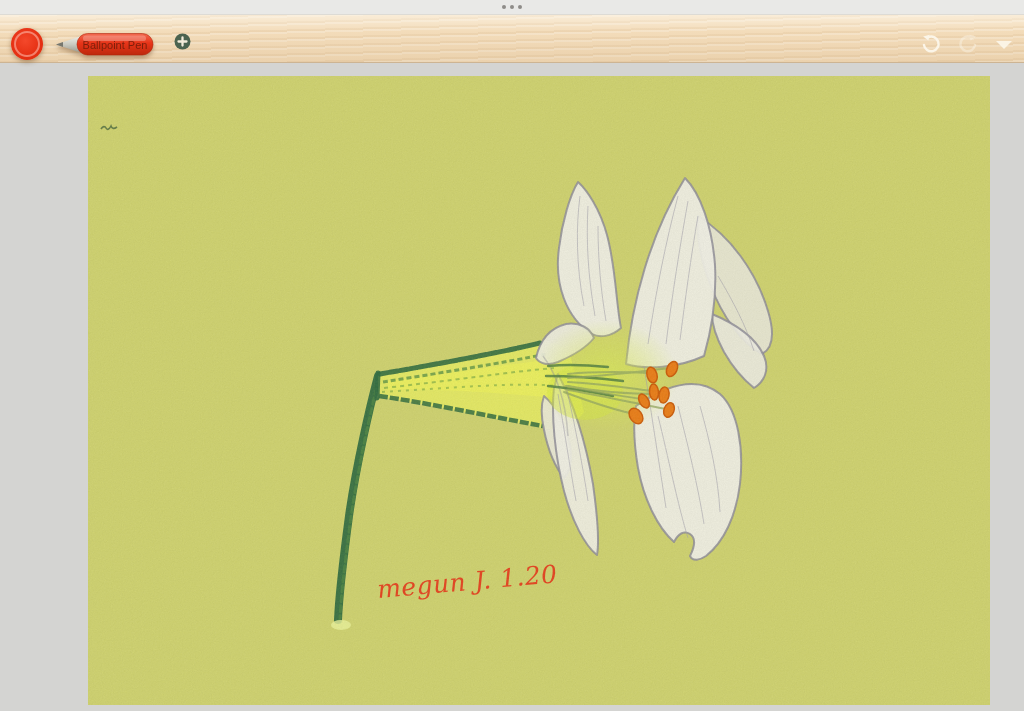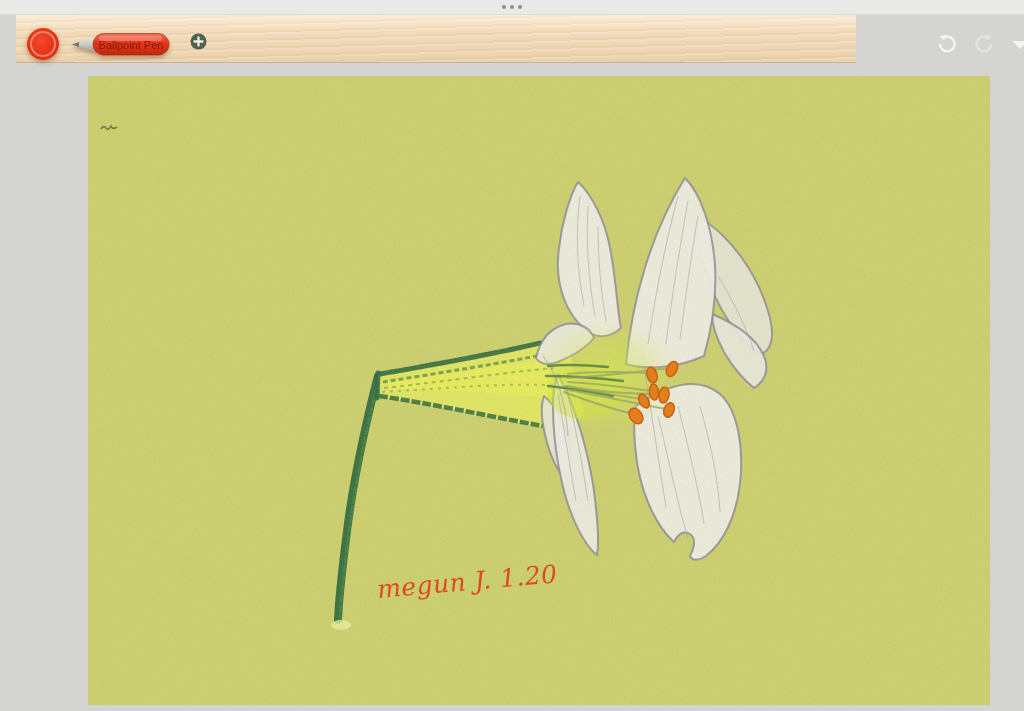--- a/index.html
+++ b/index.html
@@ -10,21 +10,21 @@
   }
   
   .titlebar{
     position:absolute;left:0;top:0;width:1024px;height:14px;
     background:#e9e9e7;border-bottom:1px solid #dddbd5;
   }
   .drag-dots{position:absolute;left:50%;top:7px;transform:translate(-50%,-50%);display:flex;gap:4px;}
   .drag-dots i{display:block;width:4px;height:4px;border-radius:50%;background:#8e8c88;}
   
   .toolbar{
-    position:absolute;left:16px;top:15px;width:840px;height:47px;
+    position:absolute;left:0;top:15px;width:1024px;height:47px;
     background-color:#f3dcba;
     background-image:
       linear-gradient(180deg, rgba(255,250,240,.55), rgba(255,255,255,0) 35%, rgba(185,145,95,.14)),
       repeating-linear-gradient(178.5deg, rgba(255,255,255,.20) 0 2px, rgba(0,0,0,0) 2px 6px, rgba(203,168,122,.15) 6px 8px);
     border-bottom:1px solid #cdb493;
   }
   .swatch{
     position:absolute;left:11px;top:13px;width:32px;height:32px;border-radius:50%;
     background:radial-gradient(circle at 45% 40%, #f4482b 0%, #e63114 55%, #dd2c0f 100%);
     box-shadow:0 2px 5px rgba(95,60,25,.45);

